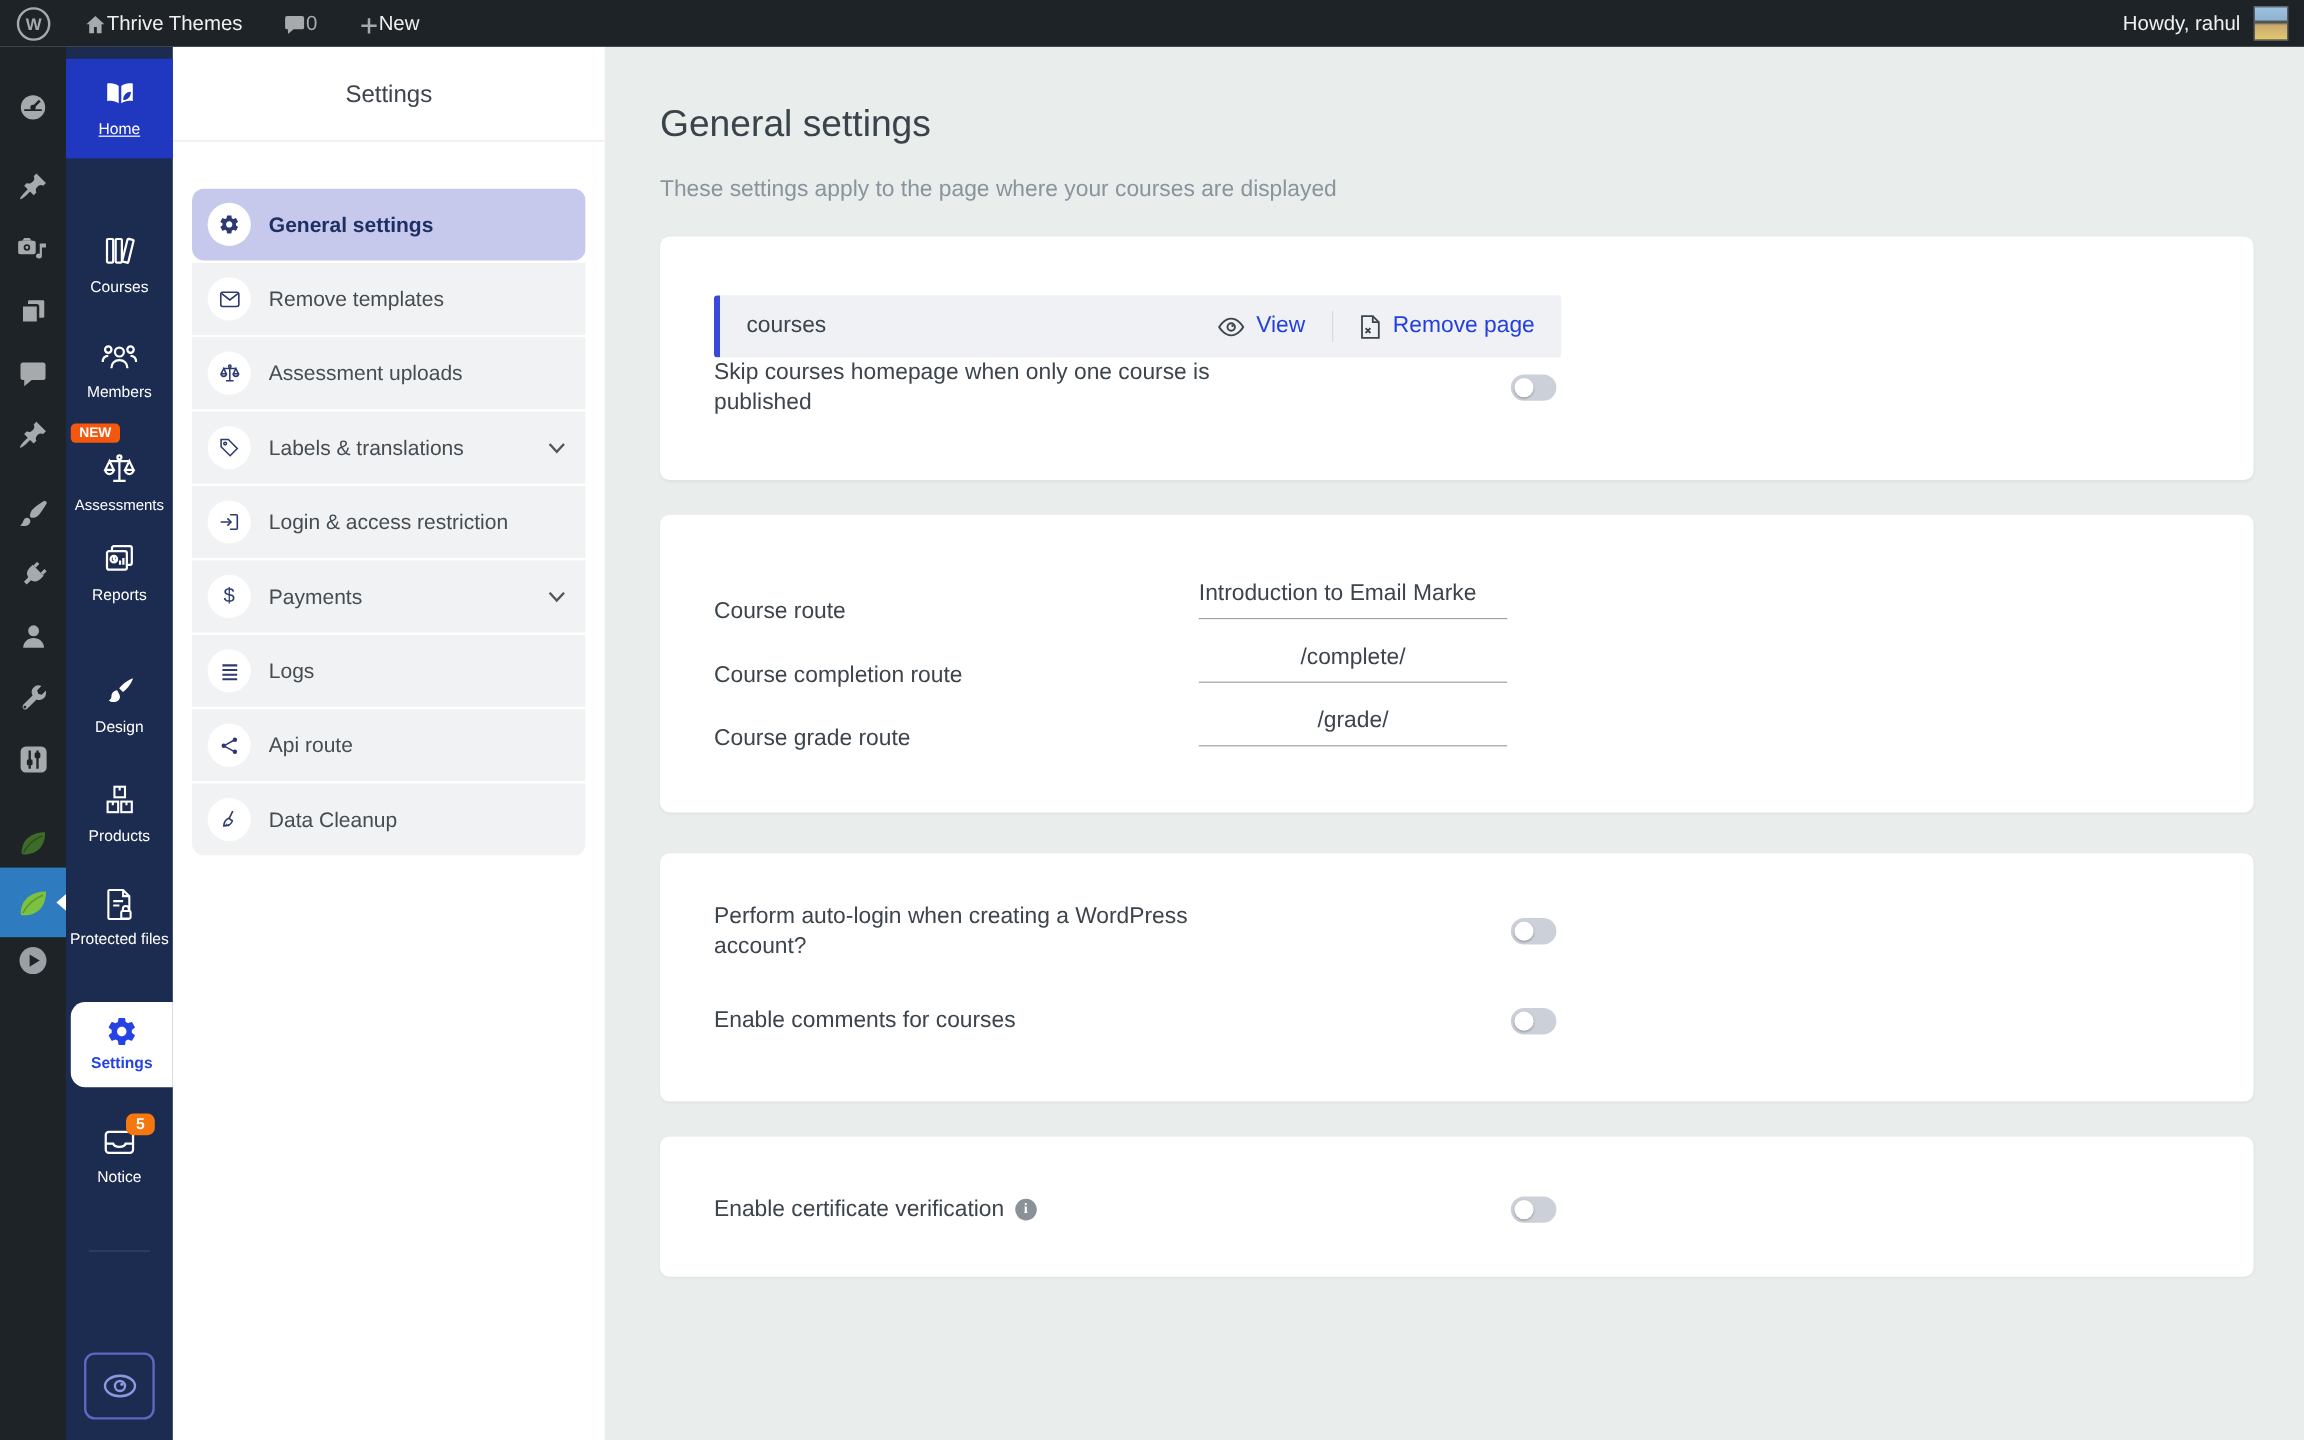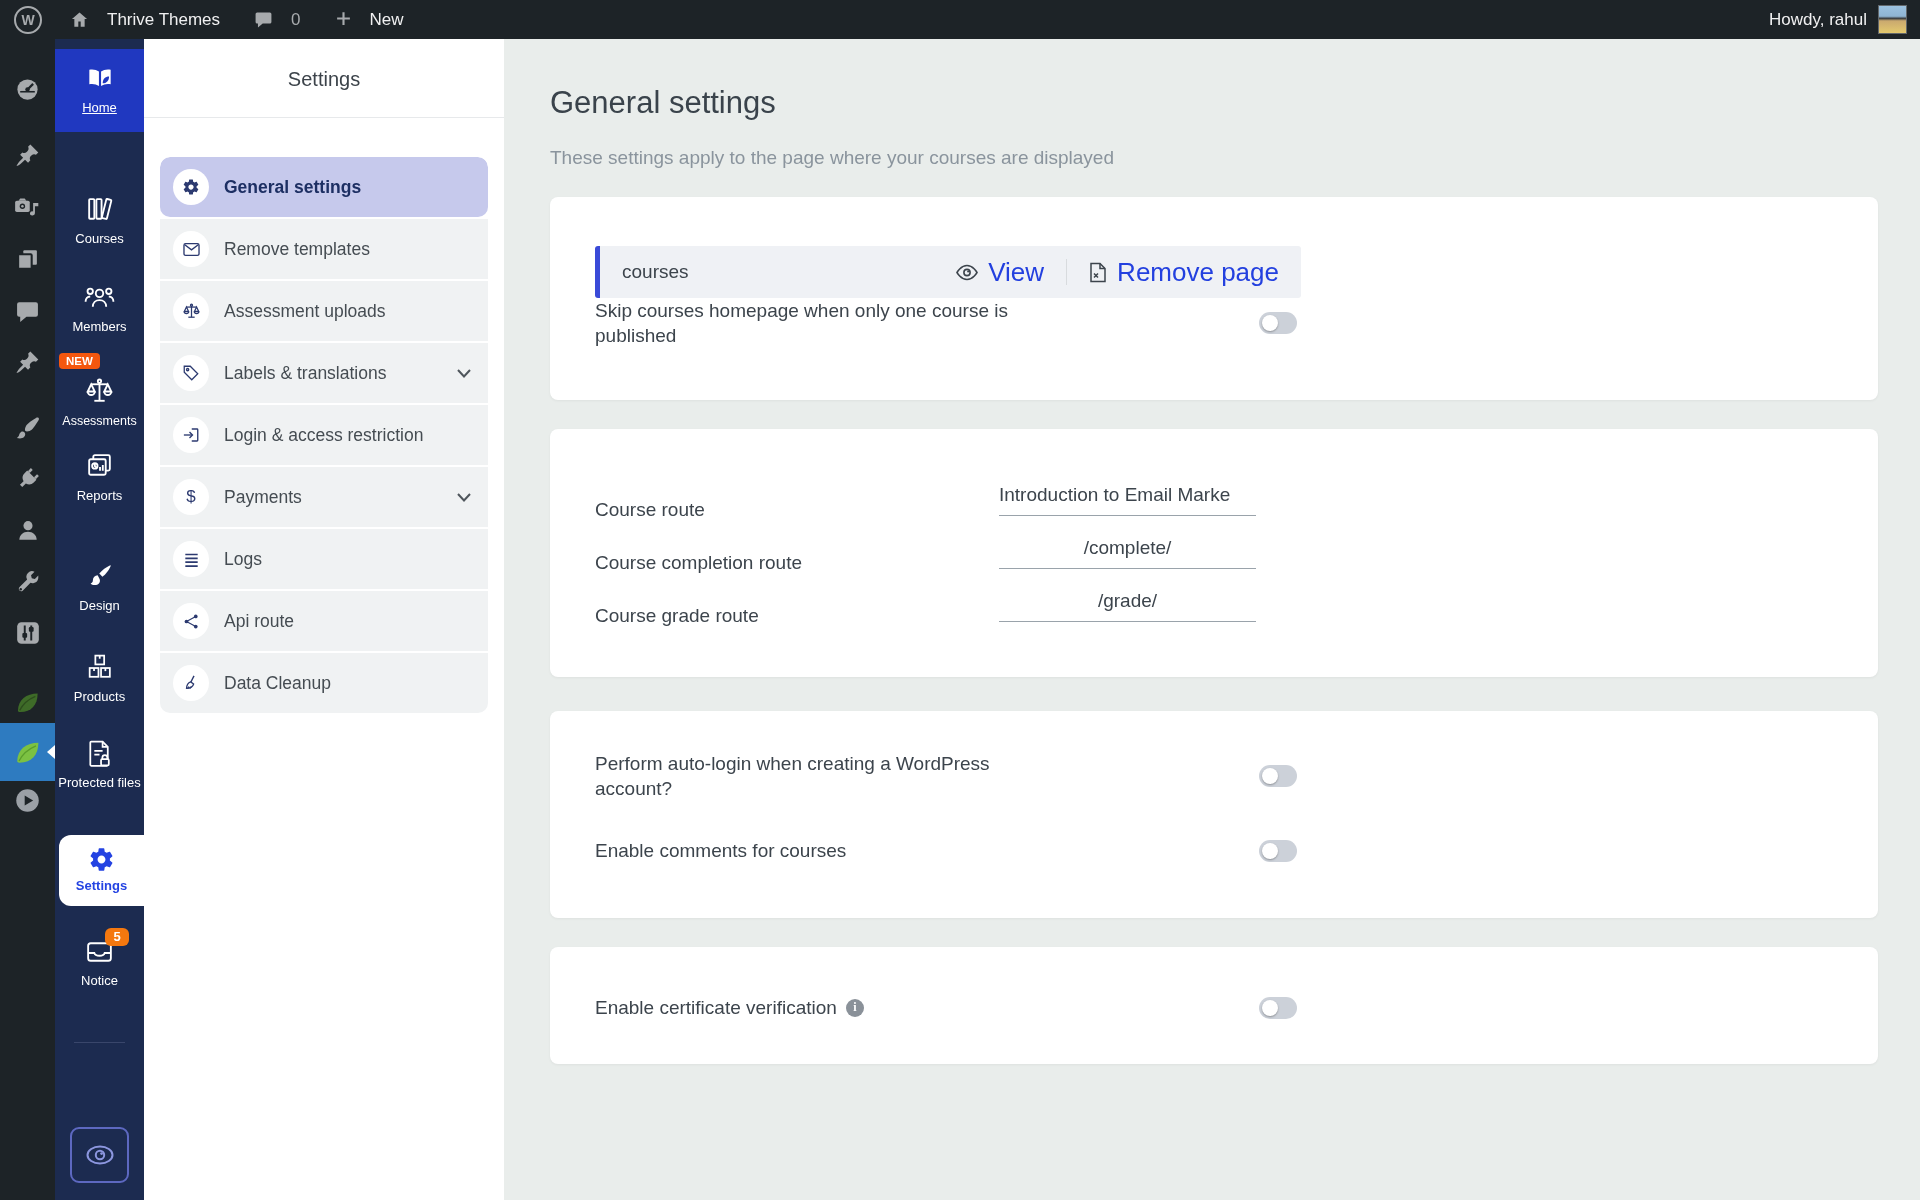--- a/index.html
+++ b/index.html
@@ -1,21 +1,21 @@
 <!DOCTYPE html>
 <html><head>
 <meta charset="utf-8">
 <style>
   html,body{margin:0;padding:0;}
   body{font-family:"Liberation Sans","DejaVu Sans",sans-serif;}
   #screen{position:relative;width:1920px;height:1200px;background:#e9edeb;overflow:hidden;}
 
   
   #adminbar{position:absolute;top:0;left:0;width:1920px;height:39px;background:#1d2327;display:flex;align-items:center;color:#f0f0f1;font-size:17px;z-index:20;}
-  .ab-group{display:flex;align-items:flex-start;gap:18px;cursor:pointer;}
+  .ab-group{display:flex;align-items:flex-end;gap:0;cursor:pointer;}
   .ab-wplogo{margin-left:14px;width:24px;height:24px;border:2px solid #a7aaad;border-radius:50%;display:flex;align-items:center;justify-content:center;color:#a7aaad;font-weight:700;font-size:14px;}
   .ab-site{margin-left:28px;}
   .ab-comments{margin-left:34px;color:#a7aaad;}
   .ab-new{margin-left:34px;}
   .ab-right{margin-left:auto;display:flex;align-items:center;gap:11px;margin-right:13px;}
   .ab-avatar{width:27px;height:27px;border:1px solid #62676b;background:linear-gradient(180deg,#9cc2e0 0%,#8fb4d2 38%,#3c3f42 46%,#caa96f 55%,#e3c96e 100%);}
   .ab-icon{display:flex;align-items:center;}
 
   
   #wpstrip{position:absolute;top:39px;left:0;width:55px;height:1161px;background:#1d2327;z-index:15;}
@@ -51,21 +51,21 @@
 
   
   #main{position:absolute;top:39px;left:504px;width:1416px;height:1161px;box-sizing:border-box;padding:0 42px 0 46px;background:#e9edeb;}
   .main-title{margin:46px 0 0 0;font-size:31px;font-weight:400;color:#3a434b;}
   .main-subtitle{margin-top:26px;font-size:19px;color:#8a949d;}
   .card{background:#fff;border-radius:8px;box-shadow:0 1px 3px rgba(0,0,0,0.05);box-sizing:border-box;}
   .card1{margin-top:28px;padding:49px 45px 52px 45px;}
   .page-row{width:706px;height:52px;background:#eff1f5;border-left:5px solid #3a4ad8;border-radius:3px;display:flex;align-items:center;padding:0 22px;box-sizing:border-box;}
   .page-name{font-size:19px;color:#3c444c;}
   .row-actions{margin-left:auto;display:flex;align-items:center;}
-  .link{display:flex;align-items:center;gap:10px;color:#2340df;font-size:26px;font-weight:500;cursor:pointer;text-decoration:none;}
+  .link{display:flex;align-items:center;gap:10px;color:#2340df;font-size:19px;font-weight:500;cursor:pointer;text-decoration:none;}
   .vdiv{width:1px;height:26px;background:#d8dbde;margin:0 22px;}
   .toggle-row{width:702px;display:flex;justify-content:space-between;align-items:center;}
   .toggle-row.mt{}
   .setting-label{font-size:19px;color:#3c444c;line-height:25px;max-width:480px;}
   .switch{width:38px;height:22px;border-radius:11px;background:#ccd1d9;position:relative;flex-shrink:0;cursor:pointer;}
   .switch::after{content:"";position:absolute;top:3px;left:3px;width:16px;height:16px;border-radius:50%;background:#fff;box-shadow:0 1px 2px rgba(0,0,0,0.3);}
   .card2{margin-top:29px;padding:44px 45px 45px 45px;}
   .route-row{display:flex;align-items:center;height:53px;}
   .route-label{width:404px;font-size:19px;color:#3c444c;margin-top:21px;}
   .route-input{width:257px;border:none;border-bottom:1px solid #9aa3ab;background:transparent;font-family:inherit;font-size:19px;color:#3c444c;text-align:center;padding:0 0 9px 0;outline:none;white-space:nowrap;overflow:hidden;}

